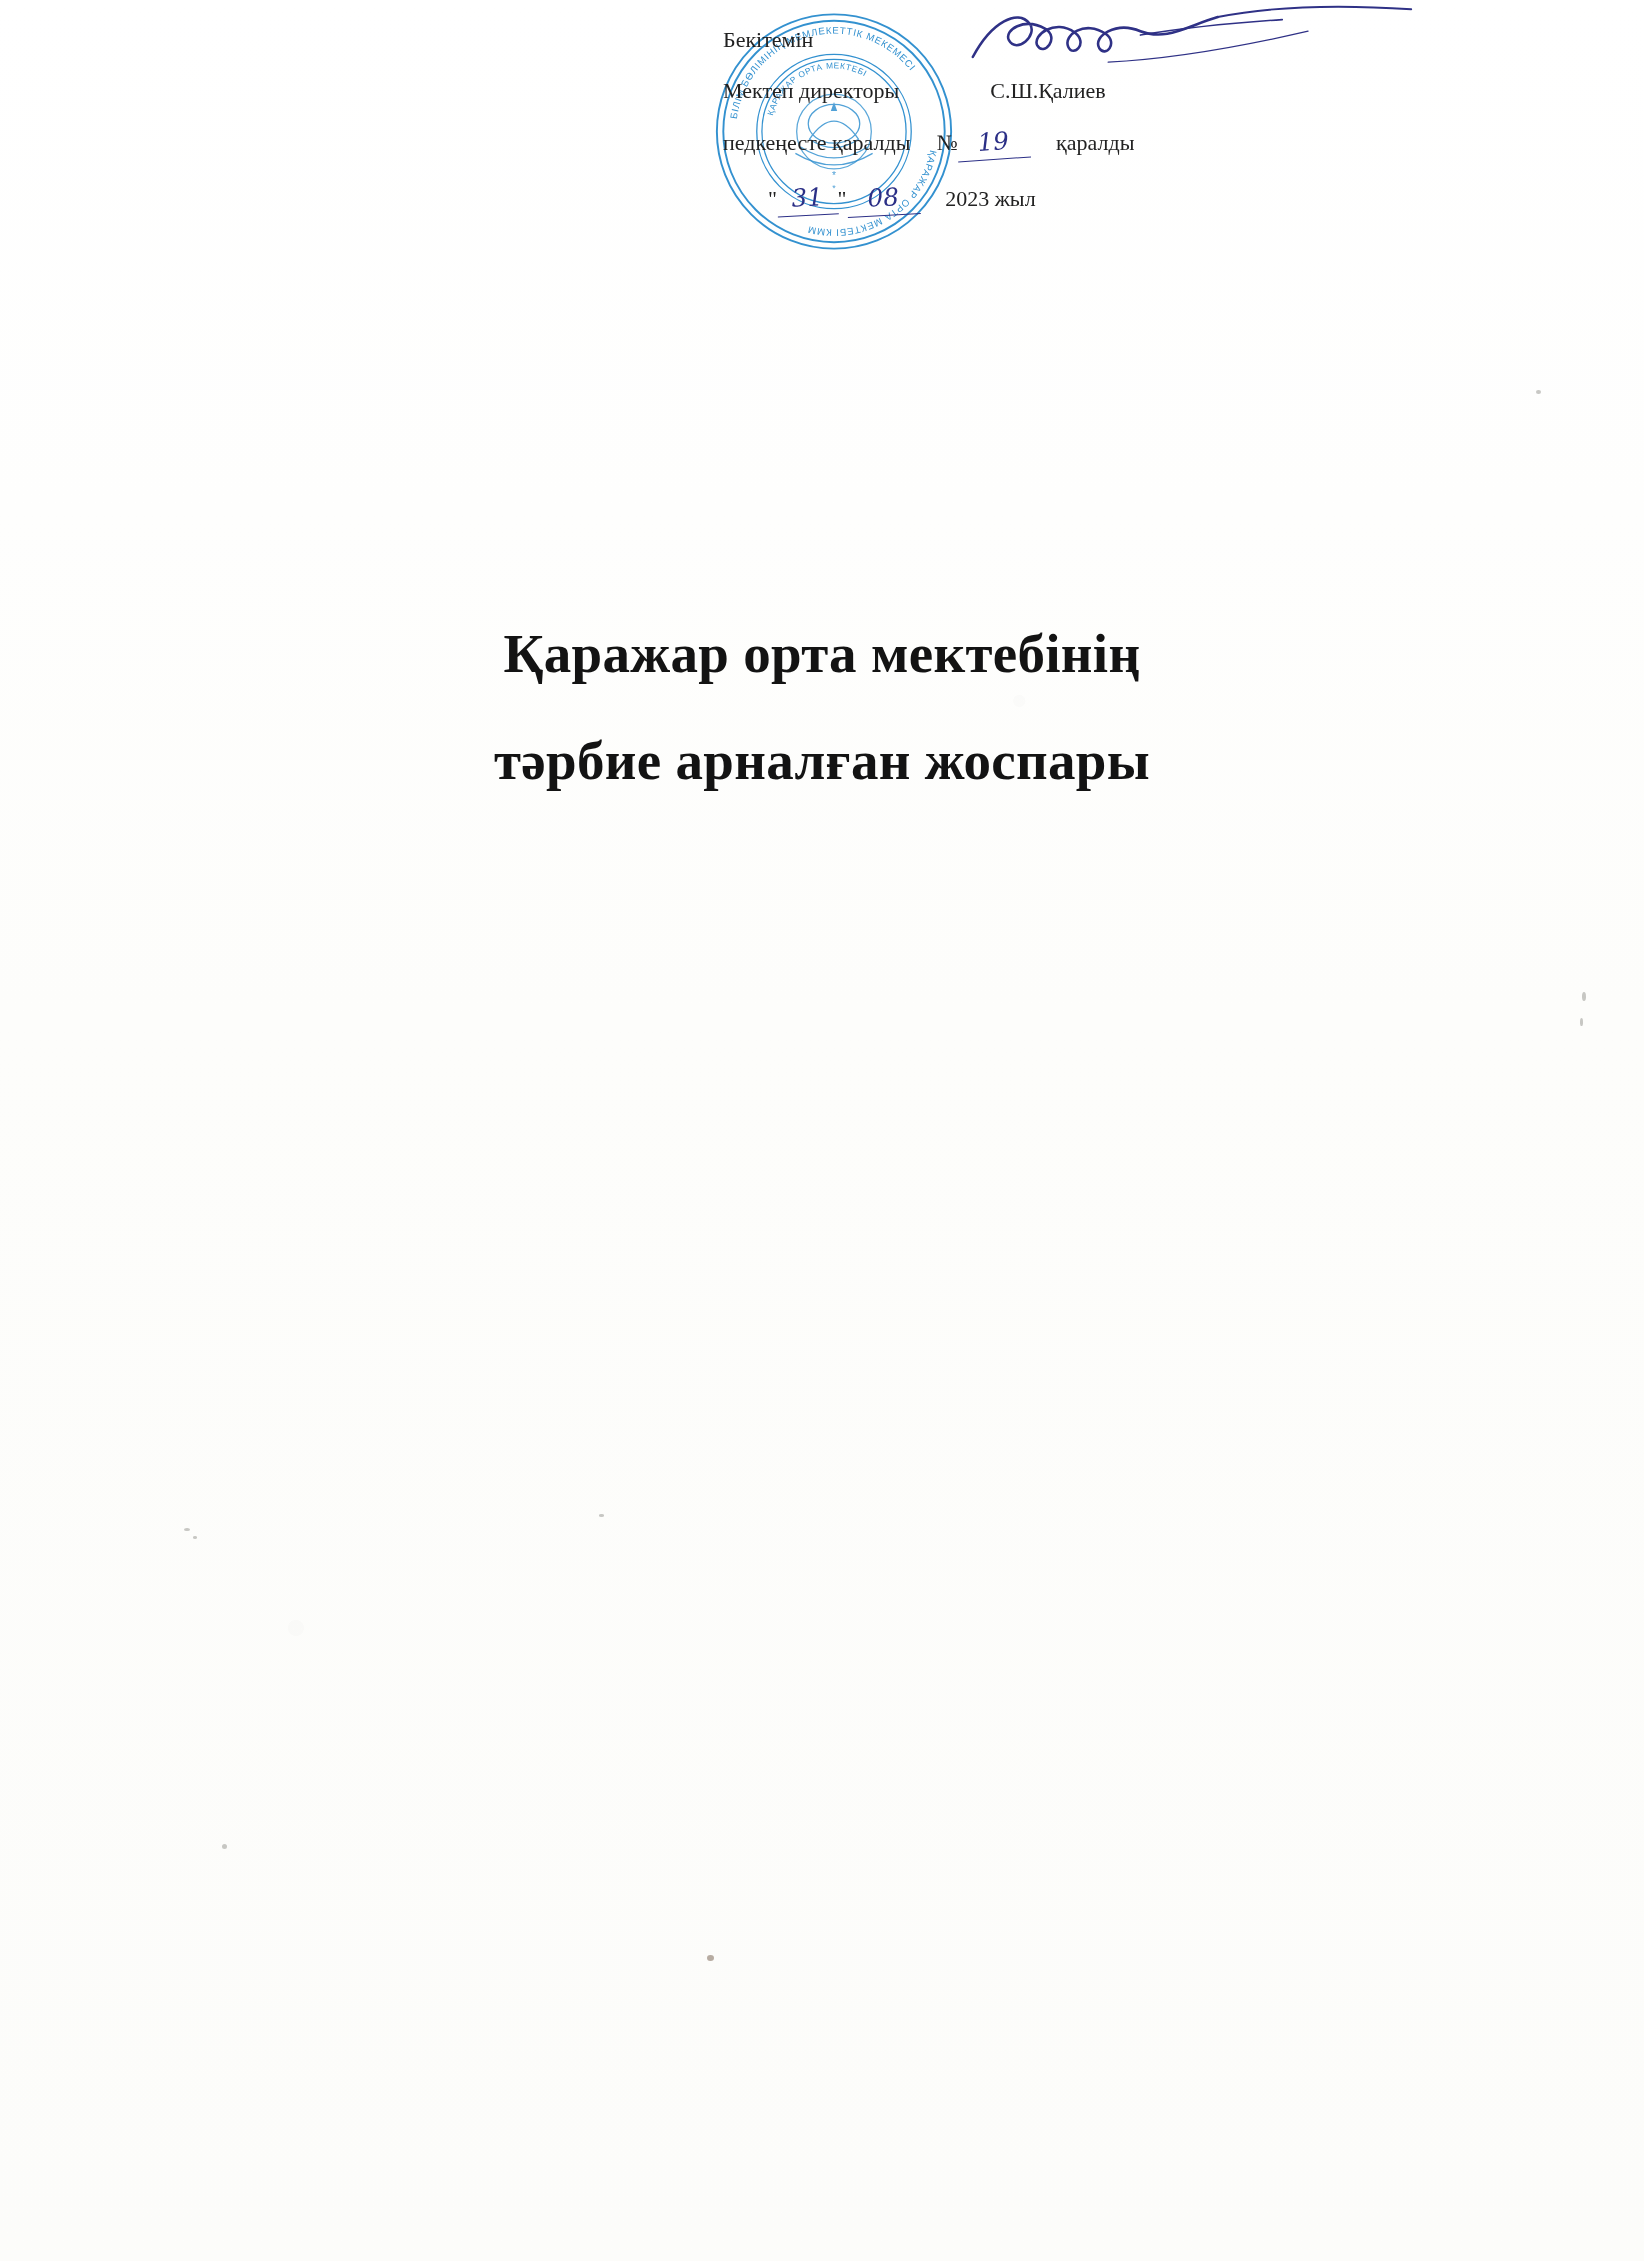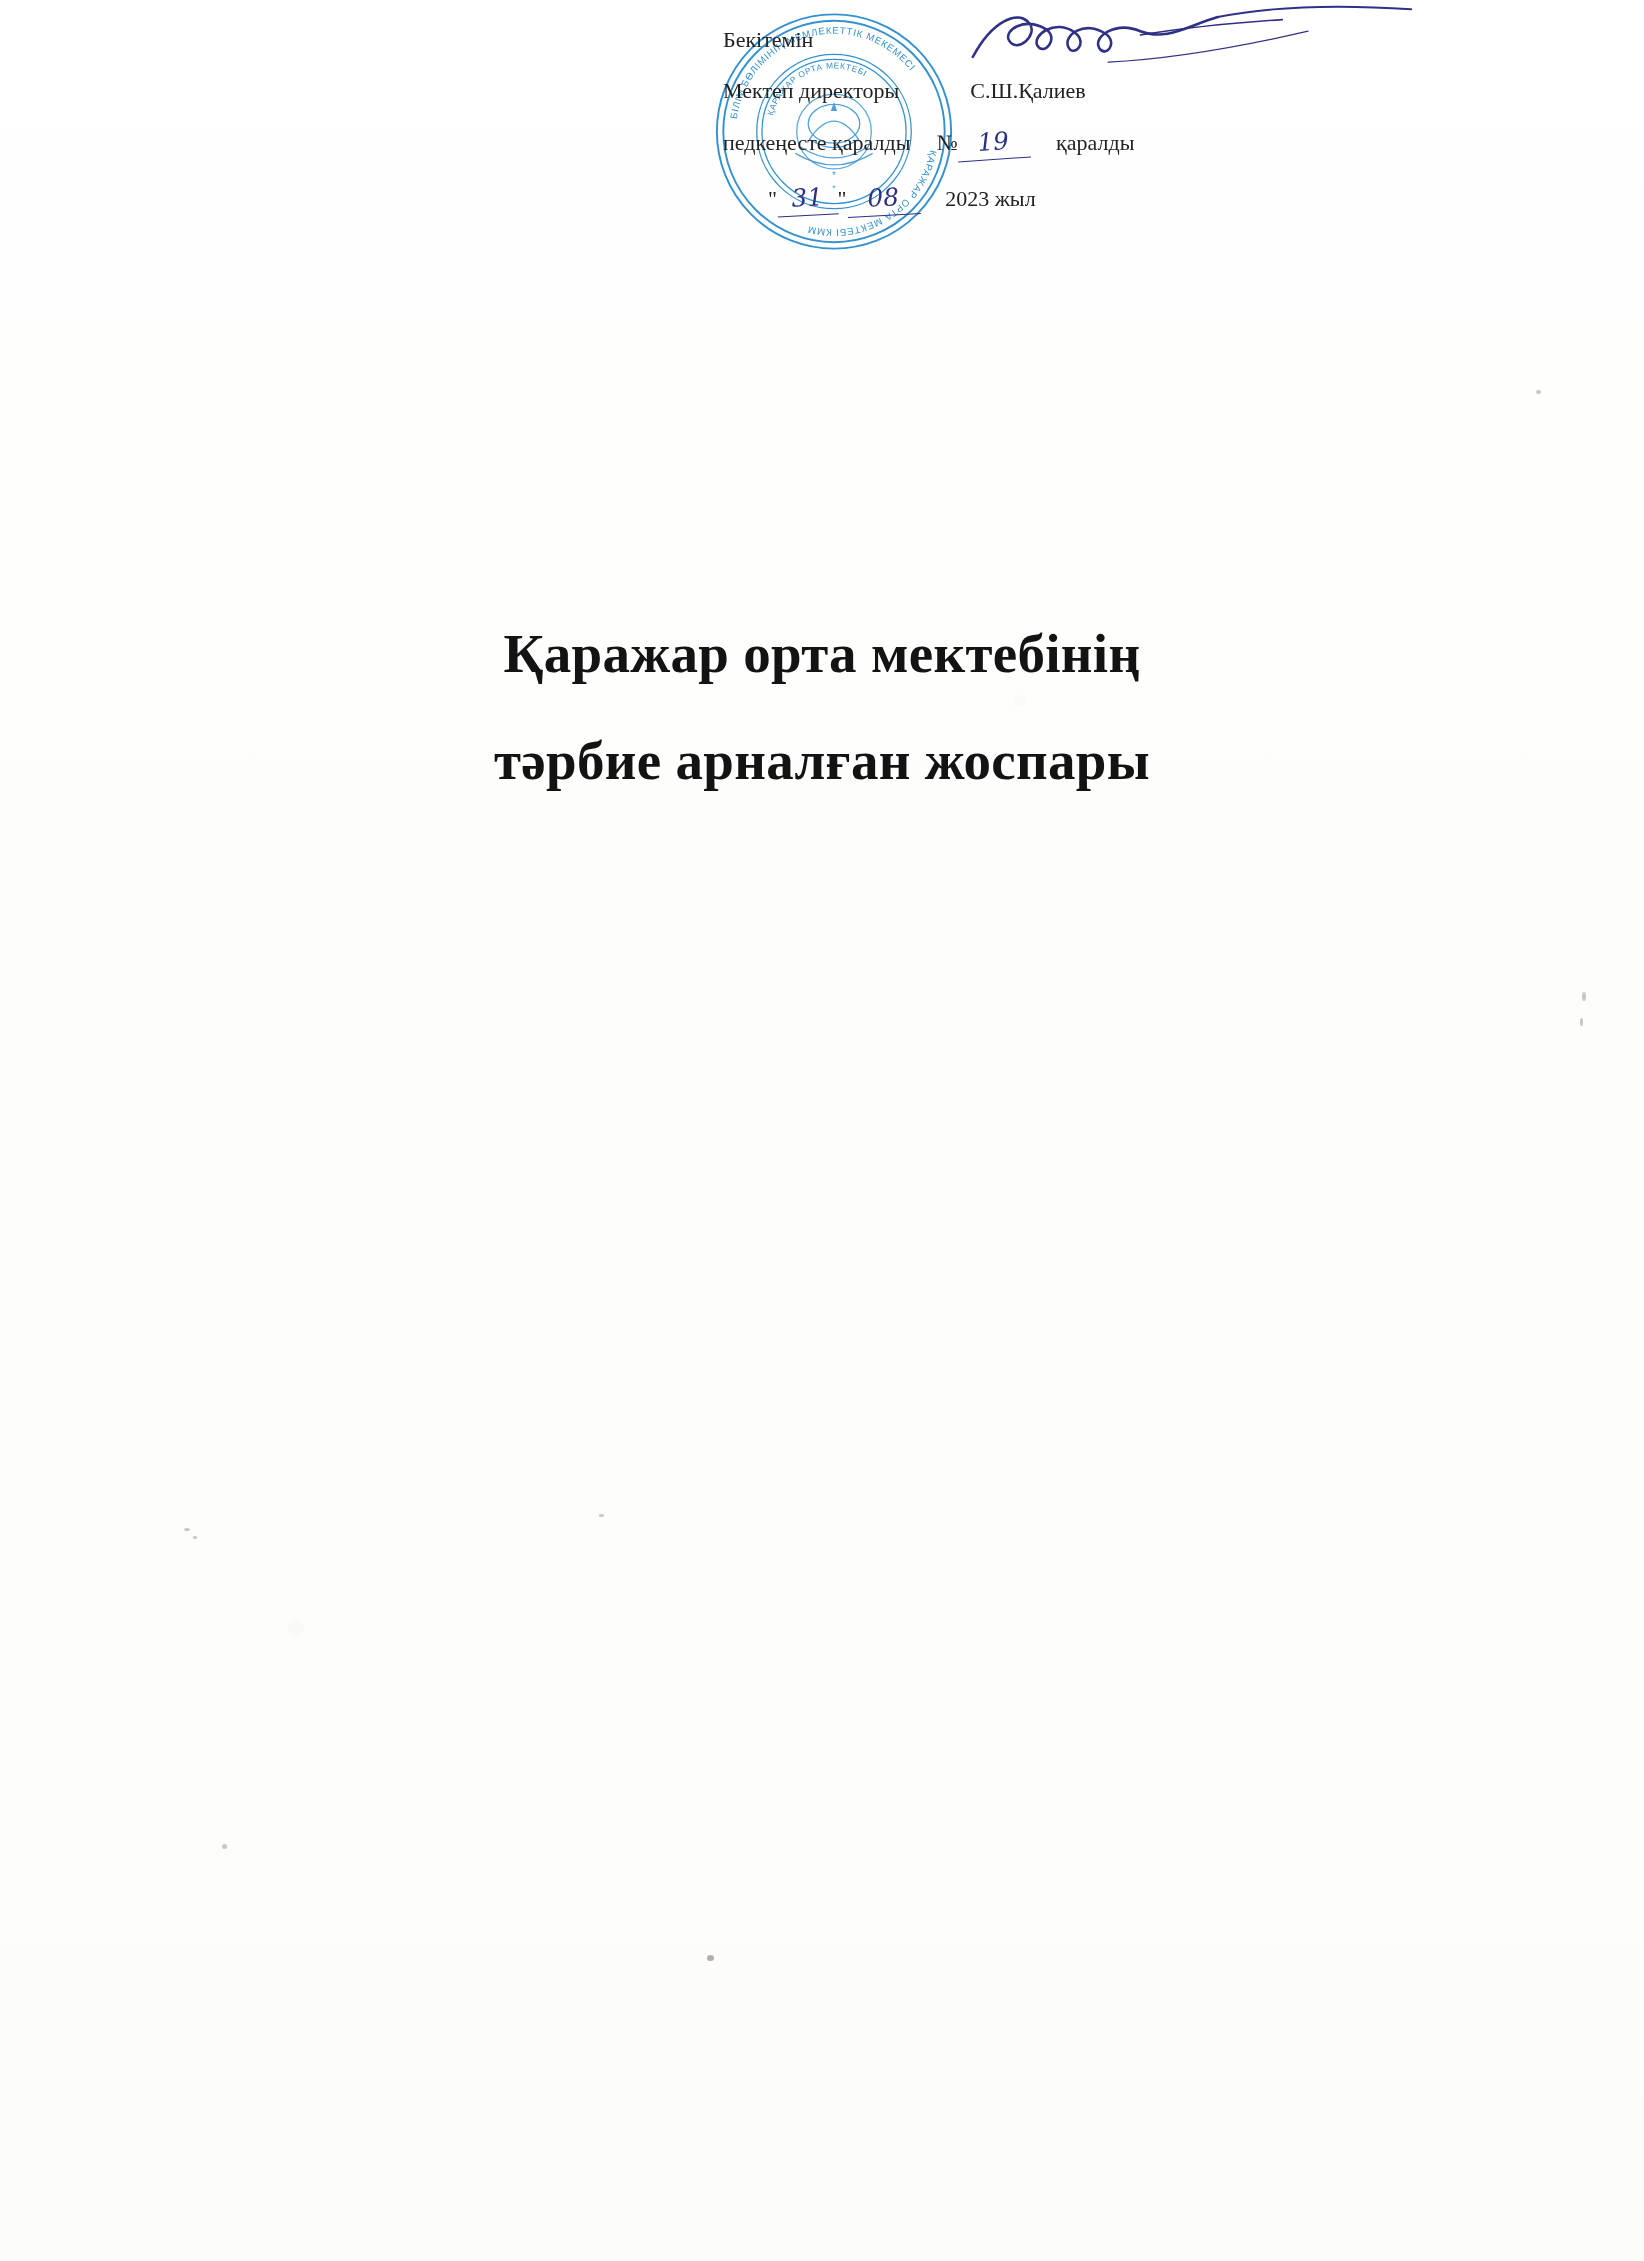--- a/index.html
+++ b/index.html
@@ -50,21 +50,21 @@
   }
   .appr-row {
     display: flex;
     align-items: baseline;
     white-space: nowrap;
     margin-bottom: 23px;
   }
   .appr-row.tight { margin-bottom: 26px; }
   .gap-sm { display: inline-block; width: 26px; }
 
-  .sig-name { margin-left: 71px; }
+  .sig-name { margin-left: 91px; }
 
   .handwrite {
     font-family: "DejaVu Serif", serif;
     font-style: italic;
     color: #2b2f86;
     font-size: 24.5px;
     border-bottom: 1.3px solid #2b2f86;
     padding: 0 10.3px 1.3px 10.3px;
     display: inline-block;
     min-width: 45px;

